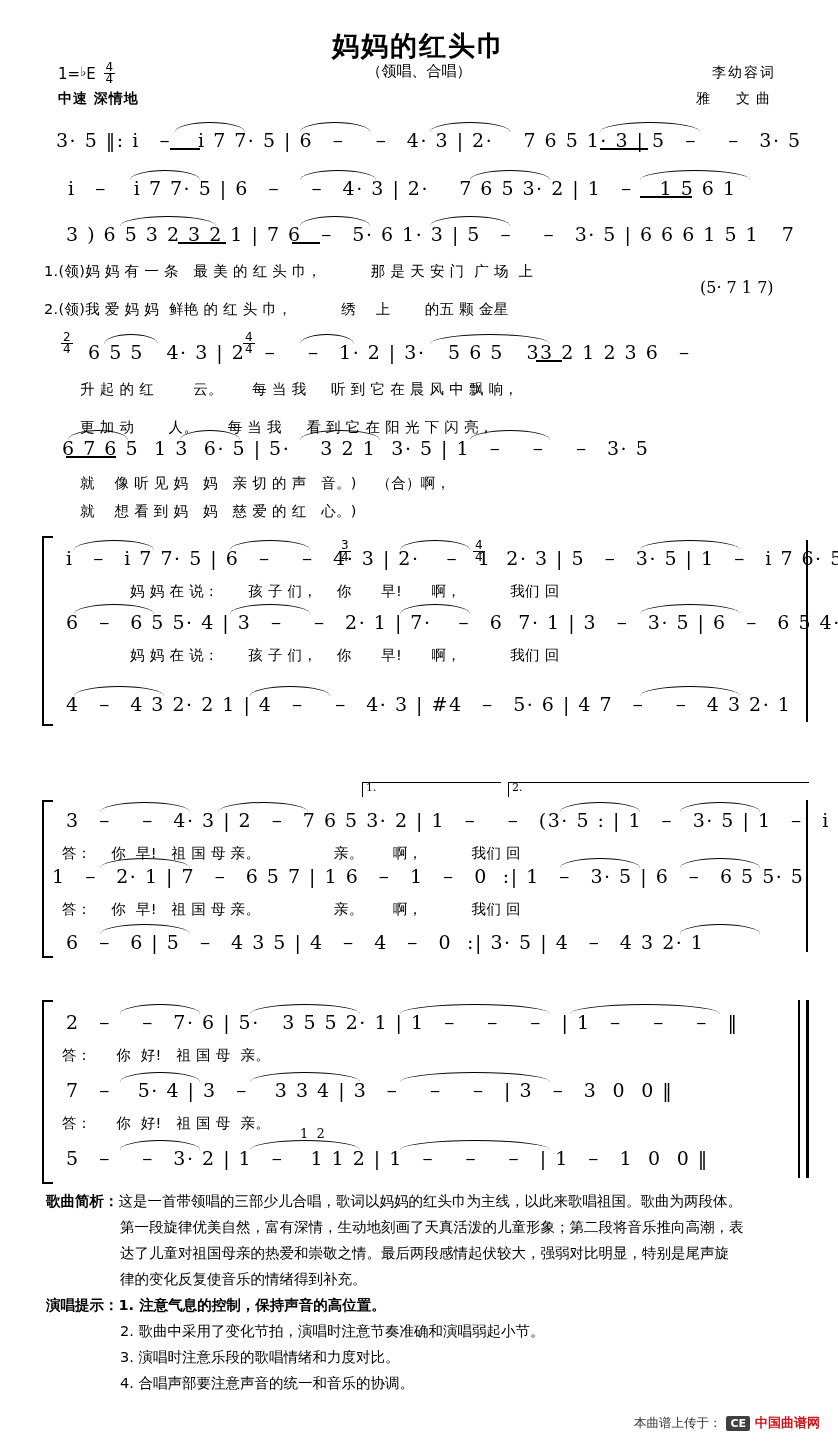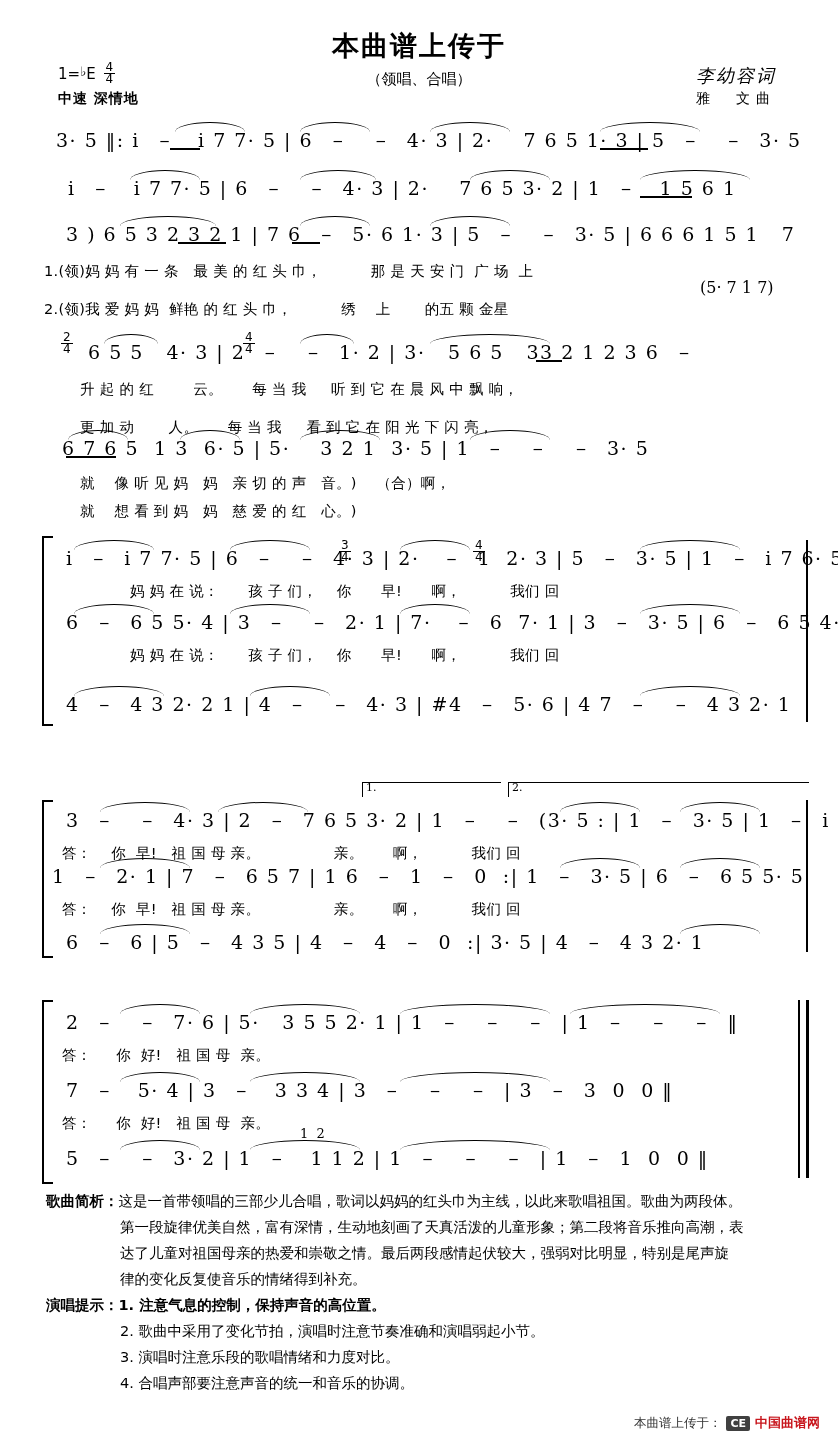--- a/index.html
+++ b/index.html
@@ -1,27 +1,27 @@
 <!DOCTYPE html>
 <html><head>
 <meta charset="utf-8">
 <style>
   html,body{margin:0;padding:0;background:#fff;}
   body{width:838px;height:1442px;font-family:"DejaVu Sans","Liberation Sans",sans-serif;color:#000;position:relative;}
   .page{position:relative;width:838px;height:1442px;overflow:hidden;}
 
   
   .title{position:absolute;top:28px;left:0;width:838px;text-align:center;font-size:27px;font-weight:bold;letter-spacing:2px;font-family:"DejaVu Sans","Liberation Sans",sans-serif;}
-  .subtitle{position:absolute;top:70px;left:0;width:838px;text-align:center;font-size:15px;}
+  .subtitle{position:absolute;top:62px;left:0;width:838px;text-align:center;font-size:15px;}
   .key-sig{position:absolute;left:58px;top:62px;font-size:15px;}
   .key-sig .frac{display:inline-block;vertical-align:-4px;text-align:center;line-height:0.95;font-size:12px;margin-left:3px;}
   .key-sig .frac span{display:block;}
   .key-sig .frac .num{border-bottom:1.4px solid #000;padding:0 2px;}
   .tempo{position:absolute;left:58px;top:90px;font-size:14px;font-weight:bold;letter-spacing:1px;}
-  .composer1{position:absolute;right:62px;top:64px;font-size:18px;letter-spacing:2px;font-style:italic;}
+  .composer1{position:absolute;right:62px;top:64px;font-size:14px;letter-spacing:2px;}
   .composer2{position:absolute;right:62px;top:90px;font-size:14px;letter-spacing:6px;}
 
   
   .mus{position:absolute;white-space:pre;font-family:"DejaVu Serif","Liberation Serif",serif;font-size:19px;letter-spacing:0px;}
   .lyr{position:absolute;white-space:pre;font-family:"DejaVu Sans","Liberation Sans",sans-serif;font-size:14.5px;letter-spacing:0px;}
 
   .rule{position:absolute;background:#000;}
   .hrule{height:1.5px;}
   .vrule{width:1.5px;}
   .vrule-thick{width:3px;}
@@ -42,21 +42,21 @@
 
   .footer{position:absolute;right:18px;bottom:10px;font-size:12.5px;color:#333;display:flex;align-items:center;gap:5px;margin-left:34px;}
   .footer .logo{display:inline-block;background:#404040;color:#fff;font-weight:bold;font-size:11px;padding:1px 4px;border-radius:2px;letter-spacing:0px;}
   .footer .site{color:#c8161d;font-weight:bold;font-size:13px;}
 </style>
 </head>
 <body>
 
 <div class="page">
 
-  <div class="title">本曲谱上传于</div>
+  <div class="title">妈妈的红头巾</div>
   <div class="subtitle">（领唱、合唱）</div>
 
   <div class="key-sig">
     <span>1=</span><span style="font-size:13px;vertical-align:3px;">♭</span><span>E</span>
     <span class="frac">
       <span class="num">4</span>
       <span>4</span>
     </span>
   </div>
   <div class="tempo">中速 深情地</div>

